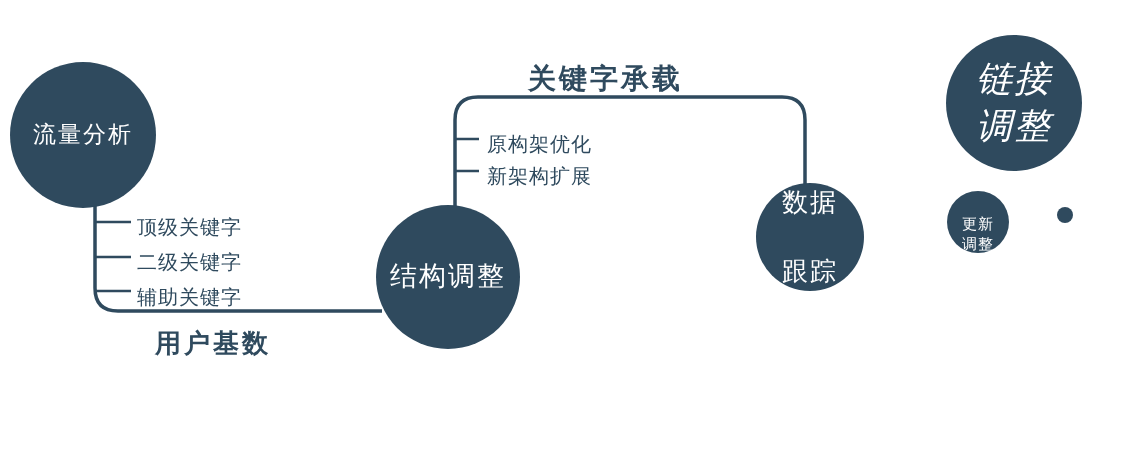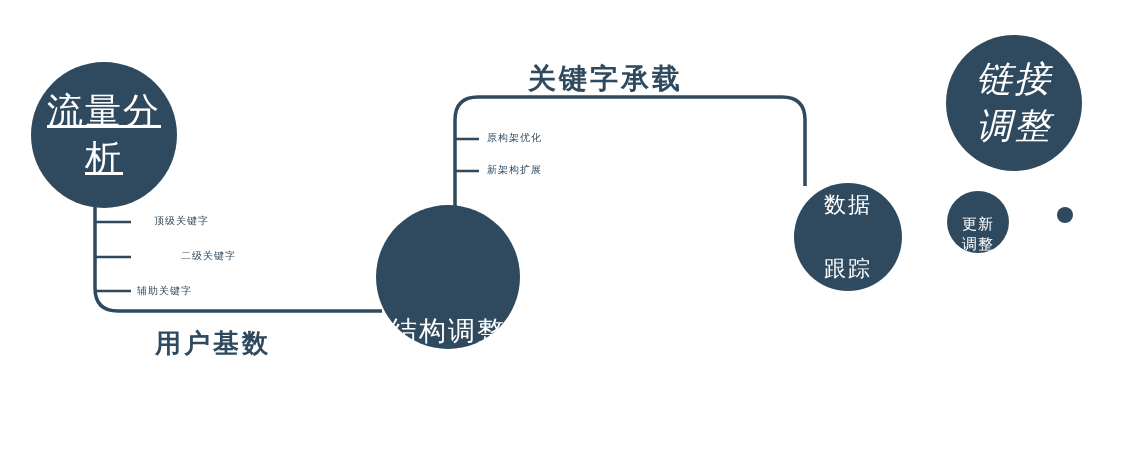--- a/index.html
+++ b/index.html
@@ -34,45 +34,45 @@
     background:var(--primary);
     color:var(--white);
     display:flex;
     flex-direction:column;
     align-items:center;
     justify-content:center;
     text-align:center;
     letter-spacing:2px;
     line-height:1.3;
   }
-  .n-traffic   { left:31px;  top:62px;  width:146px; height:146px; font-size:36px;text-decoration:underline; }
-  .n-structure { left:376px; top:205px; width:144px; height:144px; font-size:27px;justify-content:flex-end; }
-  .n-tracking  { left:794px; top:183px; width:108px; height:108px; font-size:22px;gap:35px; }
+  .n-traffic   { left:10px;  top:62px;  width:146px; height:146px; font-size:23px; }
+  .n-structure { left:376px; top:205px; width:144px; height:144px; font-size:27px; }
+  .n-tracking  { left:756px; top:183px; width:108px; height:108px; font-size:26px;gap:35px; }
   .n-code      { left:824px; top:62px;  width:76px;  height:76px;  font-size:18px; letter-spacing:1px;}
   .n-link      { left:946px; top:35px;  width:136px; height:136px; font-size:36px;font-style:italic; }
   .n-update    { left:947px; top:191px; width:62px;  height:62px;  font-size:15px; letter-spacing:1px;justify-content:flex-end;}
   .n-report    { left:933px; top:255px; width:114px; height:114px; font-size:27px; }
 
   .dot {
     position:absolute;
     left:1057px; top:207px;
     width:16px; height:16px;
     border-radius:50%;
     background:var(--primary);
   }
 
   .tick-label {
     position:absolute;
     color:var(--primary);
-    font-size:10px;
+    font-size:20px;
     white-space:nowrap;
     letter-spacing:1px;
   }
-  .tl-1 { left:154px; top:214px; }
-  .tl-2 { left:137px; top:249px;margin-left:44px; }
+  .tl-1 { left:137px; top:214px; }
+  .tl-2 { left:137px; top:249px; }
   .tl-3 { left:137px; top:284px; }
   .tl-4 { left:487px; top:131px; }
   .tl-5 { left:487px; top:163px; }
 
   .edge-label {
     position:absolute;
     color:var(--primary);
     font-weight:bold;
     white-space:nowrap;
     letter-spacing:3px;

